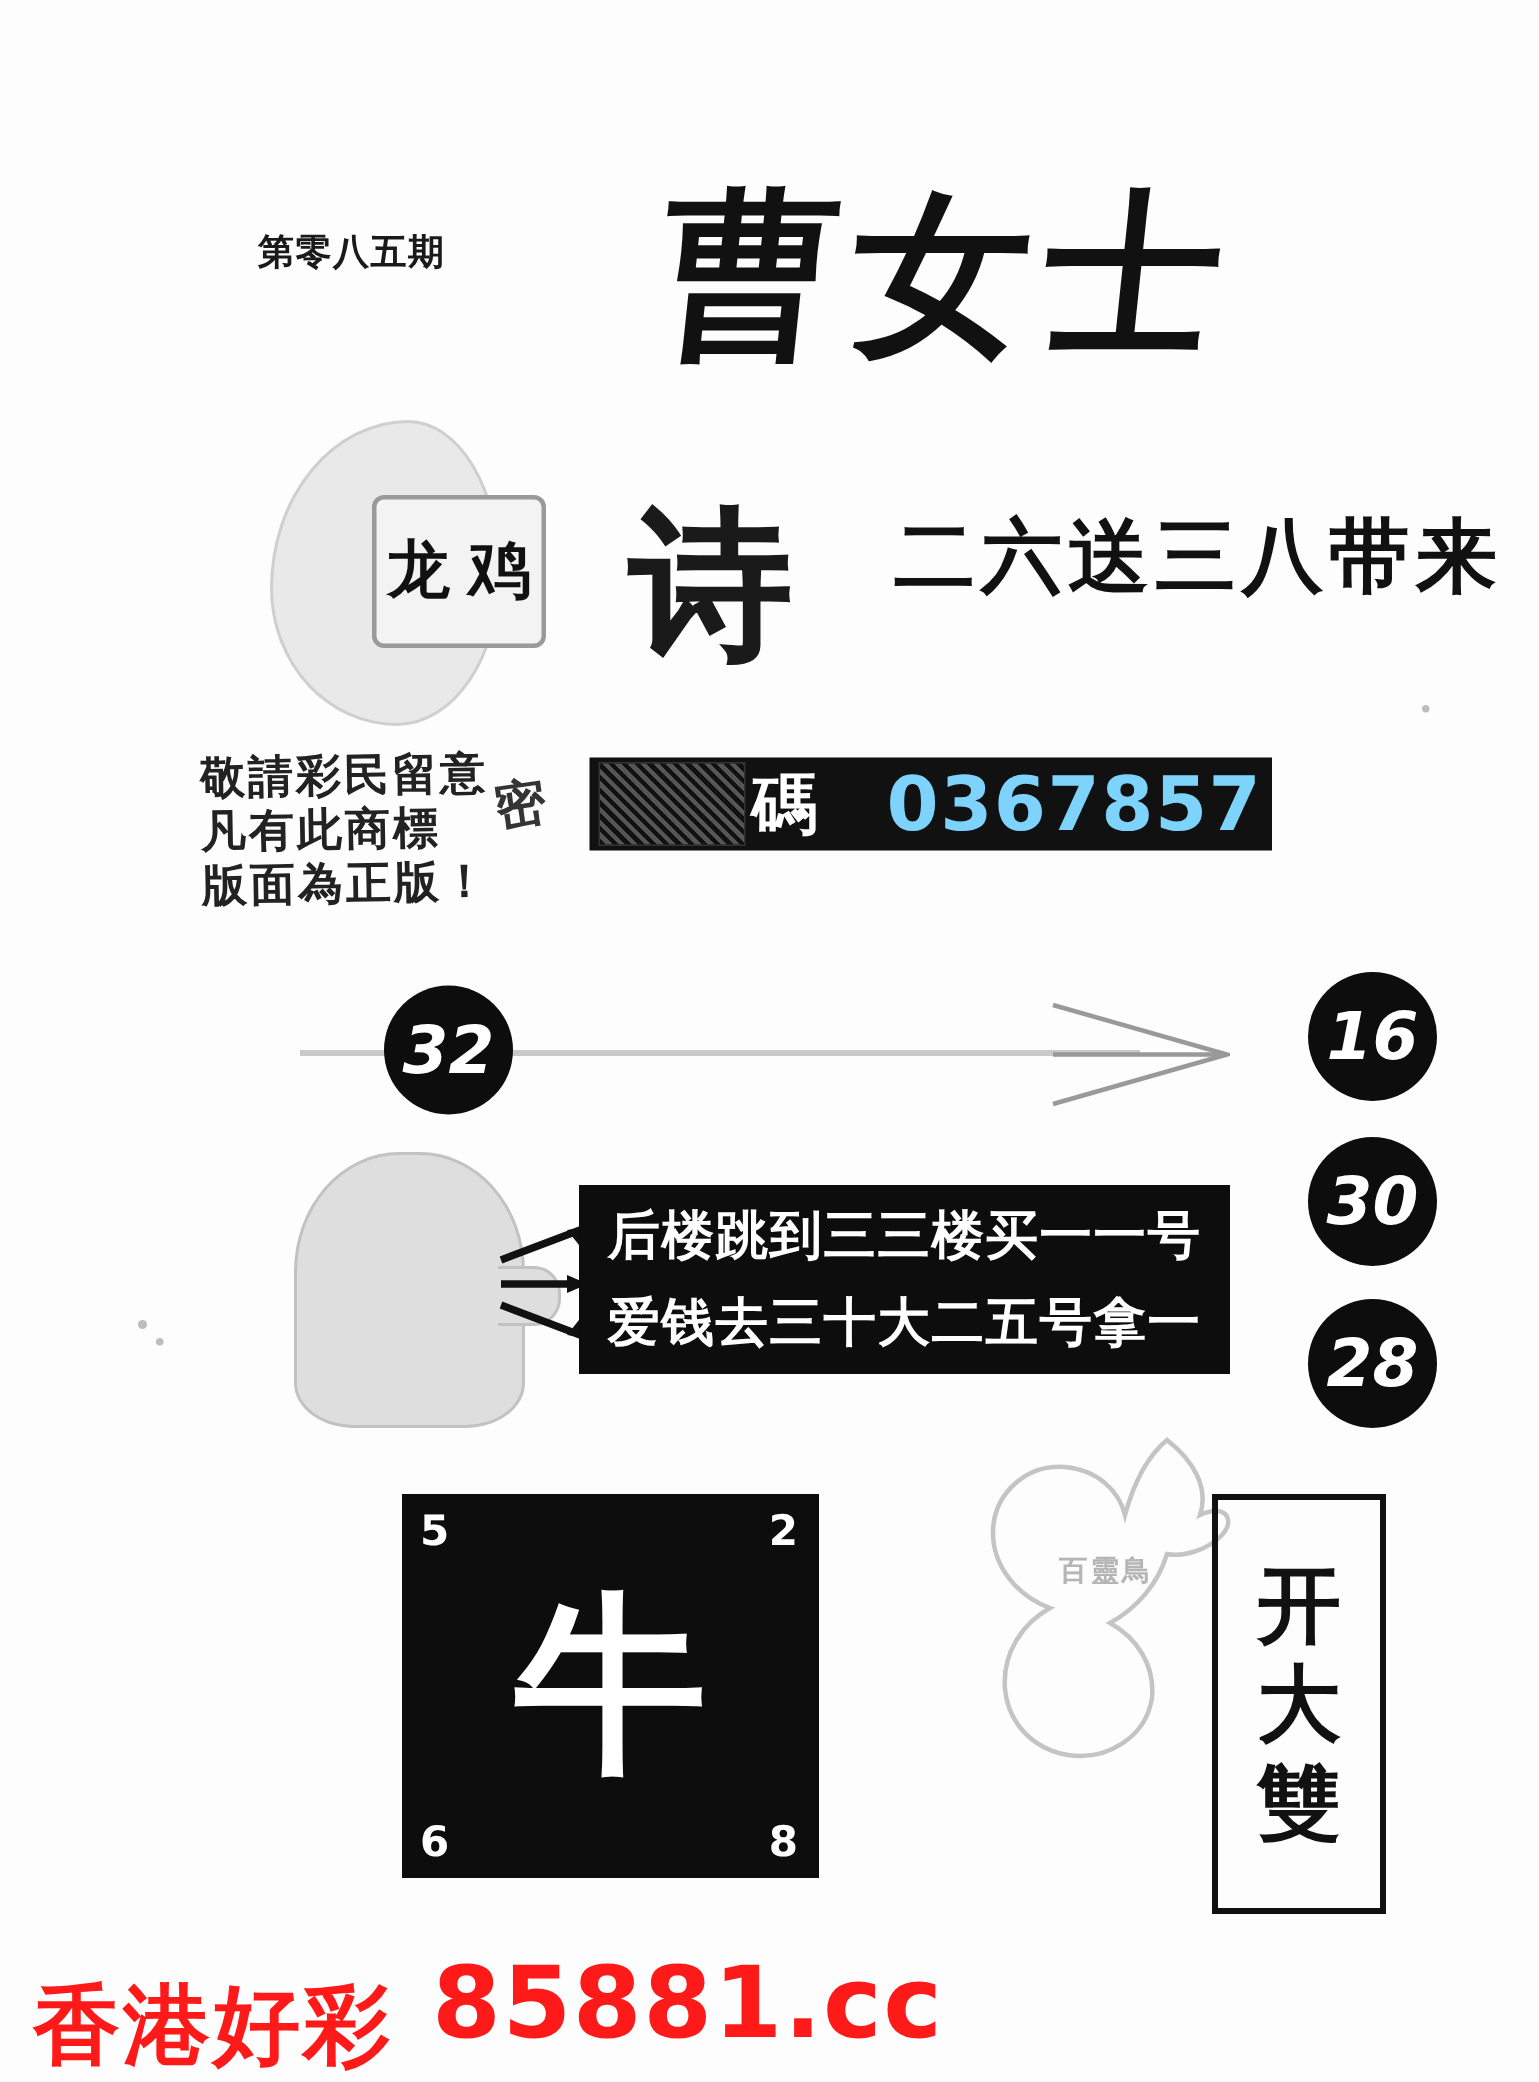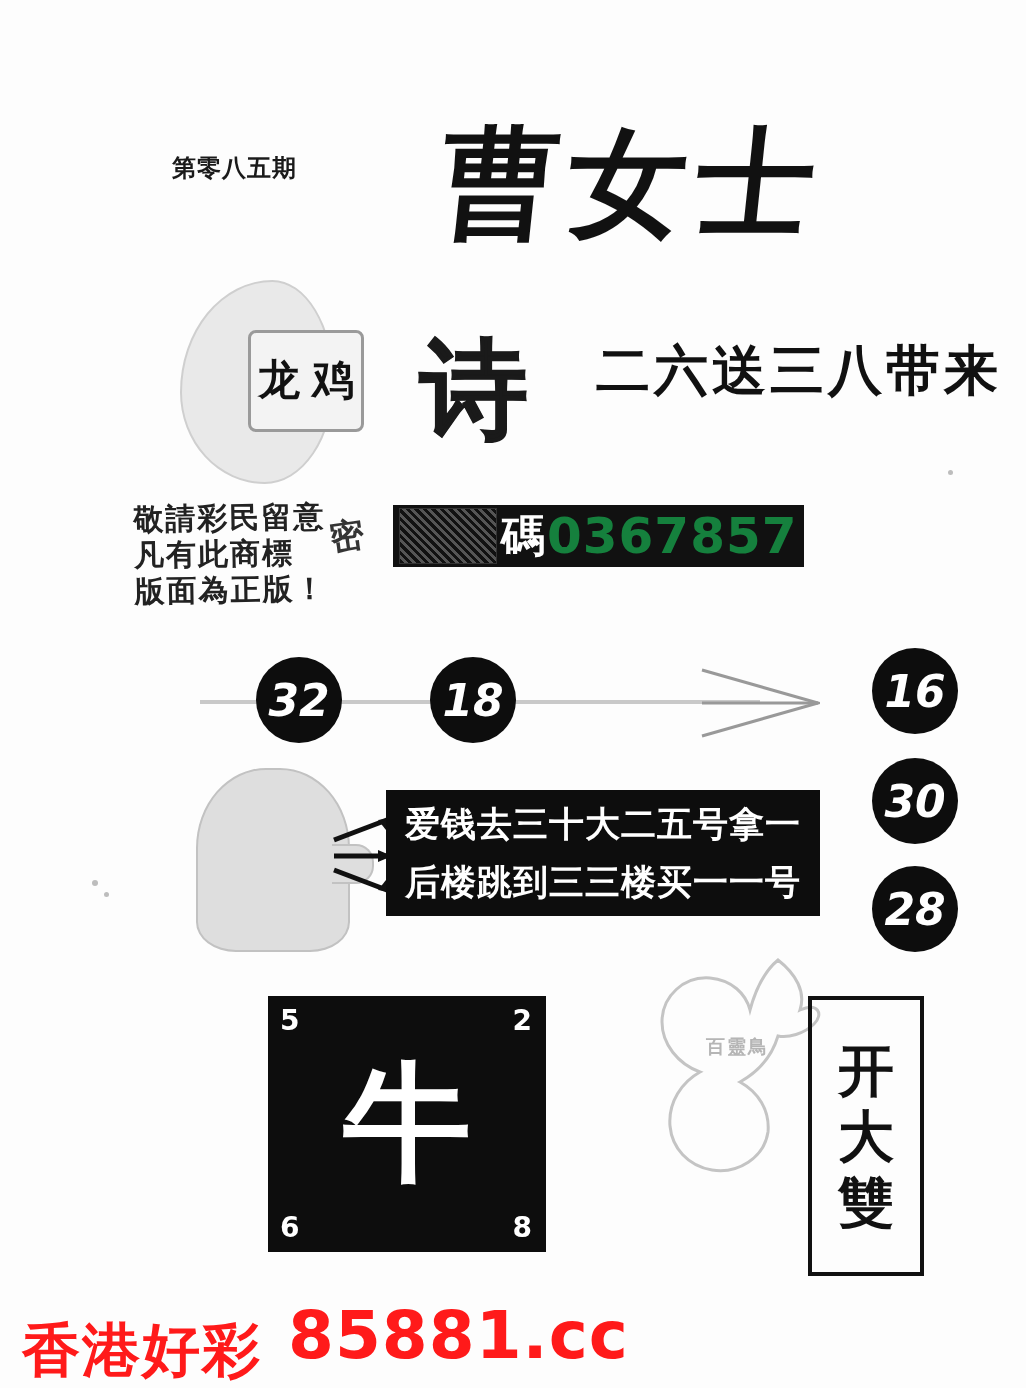--- a/index.html
+++ b/index.html
@@ -94,22 +94,22 @@
     background:
       repeating-linear-gradient(45deg,#111 0 3px,#555 3px 6px);
     border:1px solid #333;
     margin-right:4px;
   }
   .codebar .cw{
     color:#fff;font-family:"DejaVu Serif", serif;
     font-size:44px;font-weight:700;margin-right:2px;
   }
   .codebar .digits{
-    color:#15803d;font-family:"DejaVu Sans", sans-serif;
-    font-size:50px;font-weight:700;letter-spacing:1px;
+    color:#7dd3fc;font-family:"DejaVu Sans", sans-serif;
+    font-size:50px;font-weight:700;letter-spacing:1px;margin-left:44px;
   }
   .seal{
     position:absolute;left:330px;top:512px;
     width:56px;height:50px;
     font-family:"DejaVu Serif", serif;
     font-size:34px;font-weight:700;color:#111;
     transform:rotate(-8deg);
     opacity:.85;
   }
   
@@ -267,39 +267,38 @@
     <div class="digits">0367857</div>
   </div>
 
   <div class="rowline"></div>
   <svg class="arrowhead" viewBox="0 0 120 86">
     <path d="M2 10 L118 43 L2 76" fill="none" stroke="#999" stroke-width="3"></path>
     <path d="M2 43 L118 43" stroke="#999" stroke-width="3"></path>
   </svg>
 
   <div class="ball" style="left:256px;top:657px;">32</div>
-  <div class="ball" style="left:430px;top:657px;">18</div>
 
   <div class="ball rightball" style="top:648px;">16</div>
   <div class="ball rightball" style="top:758px;">30</div>
   <div class="ball rightball" style="top:866px;">28</div>
 
   <div class="head"></div>
   <svg class="speech-arrows" viewBox="0 0 70 90">
     <path d="M4 30 L62 8" stroke="#111" stroke-width="5" fill="none"></path>
     <path d="M62 8 L48 10 L56 20 Z" fill="#111"></path>
     <path d="M4 46 L62 46" stroke="#111" stroke-width="5" fill="none"></path>
     <path d="M62 46 L48 40 L48 52 Z" fill="#111"></path>
     <path d="M4 60 L62 82" stroke="#111" stroke-width="5" fill="none"></path>
     <path d="M62 82 L48 80 L56 70 Z" fill="#111"></path>
   </svg>
 
   <div class="msgbox">
+    <span>后楼跳到三三楼买一一号</span>
     <span>爱钱去三十大二五号拿一</span>
-    <span>后楼跳到三三楼买一一号</span>
   </div>
 
   <div class="card">
     <div class="corner c1">5</div>
     <div class="corner c2">2</div>
     <div class="corner c3">6</div>
     <div class="corner c4">8</div>
     <div class="animal">牛</div>
   </div>
 

